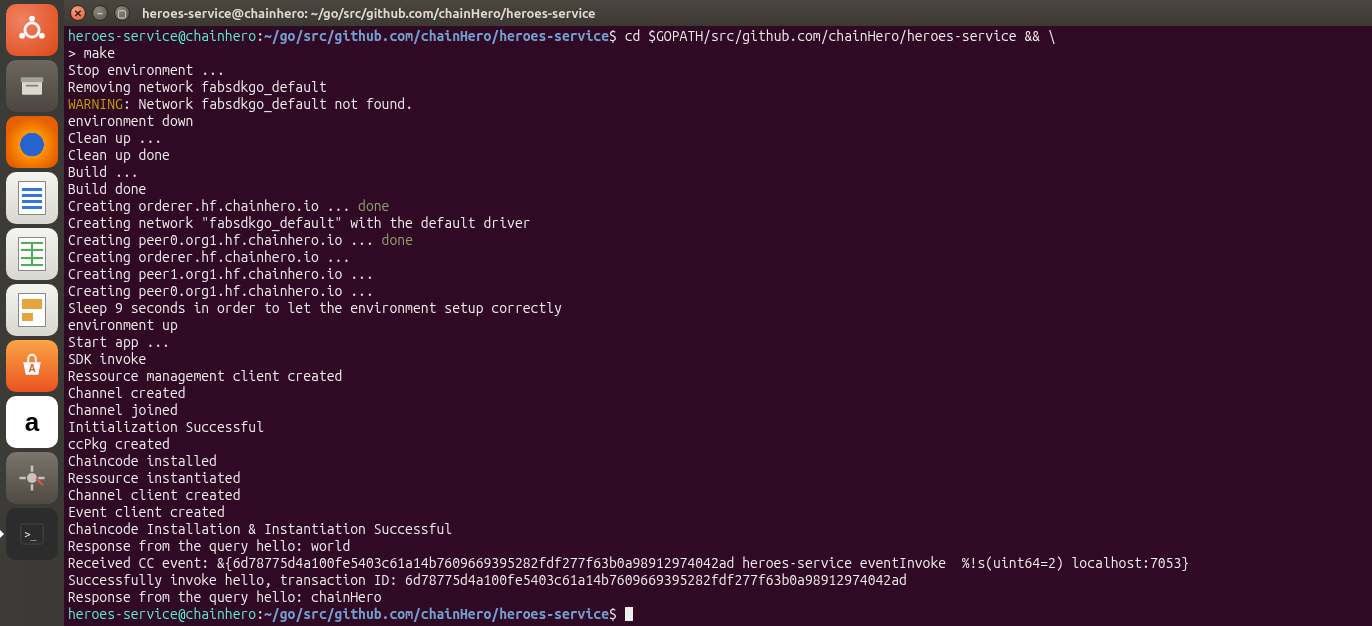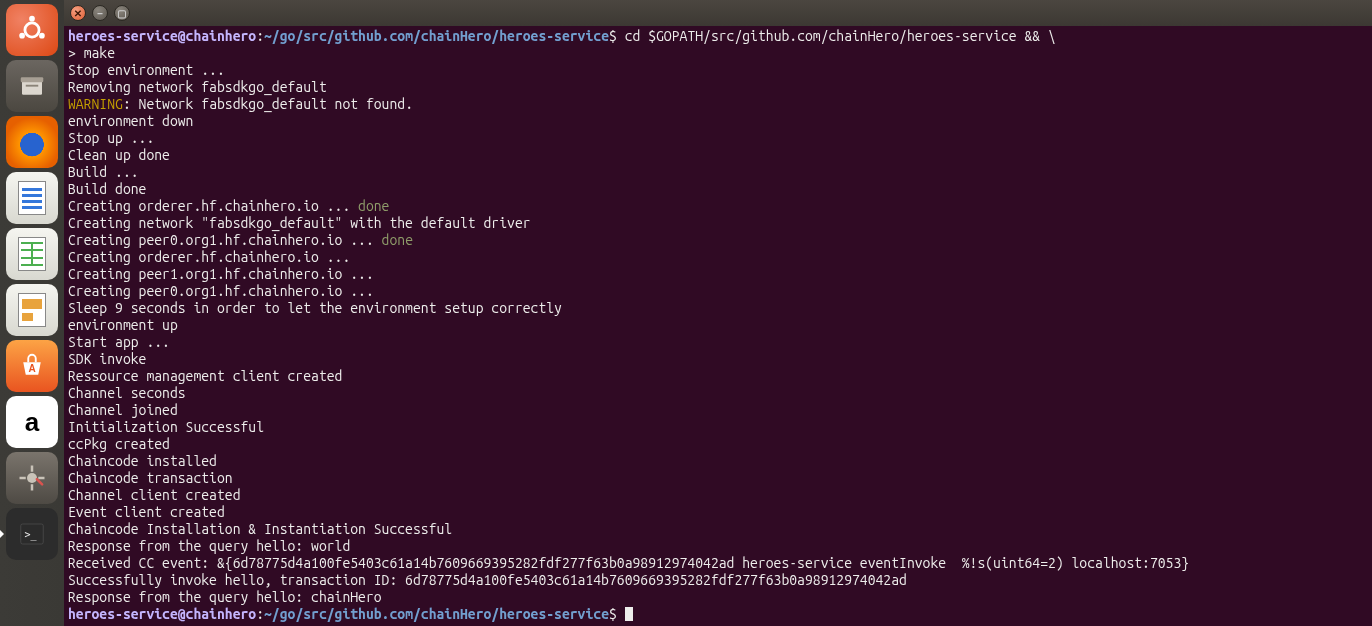--- a/index.html
+++ b/index.html
@@ -99,21 +99,21 @@
     flex:1;
     background:#300a24;
     color:#eeeeec;
     padding: 2px 4px;
     font-family: "Ubuntu Mono","DejaVu Sans Mono", monospace;
     font-size: 14px;
     line-height: 17px;
     white-space: pre;
     overflow:hidden;
   }
-  .c-green  { color:#c4b5fd; font-weight:bold;}
+  .c-green  { color:#5eead4; font-weight:normal;}
   .c-blue   { color:#729fcf; font-weight:bold;}
   .c-white  { color:#eeeeec; }
   .c-yellow { color:#c4a000; }
   .c-olive  { color:#8f9d6a;margin-top:11px; }
   .cursor {
     display:inline-block; width:8px; height:14px; background:#eeeeec;
     vertical-align: -2px;
   }
 </style>
 </head>
@@ -191,49 +191,50 @@
         </svg>
     </span>
   </div>
 </div>
 
 <div class="window-area">
   <div class="titlebar">
     <span class="win-btn close">✕</span>
     <span class="win-btn">–</span>
     <span class="win-btn">▢</span>
+    <span class="title-text">heroes-service@chainhero: ~/go/src/github.com/chainHero/heroes-service</span>
   </div>
 
   <div class="terminal"><span class="c-green">heroes-service@chainhero</span><span class="c-white">:</span><span class="c-blue">~/go/src/github.com/chainHero/heroes-service</span><span class="c-white">$</span><span class="c-white"> cd $GOPATH/src/github.com/chainHero/heroes-service &amp;&amp; \</span>
 <span class="c-white">&gt; make</span>
 <span class="c-white">Stop environment ...</span>
 <span class="c-white">Removing network fabsdkgo_default</span>
 <span class="c-yellow">WARNING</span><span class="c-white">: Network fabsdkgo_default not found.</span>
 <span class="c-white">environment down</span>
-<span class="c-white">Stop up ...</span>
+<span class="c-white">Clean up ...</span>
 <span class="c-white">Clean up done</span>
 <span class="c-white">Build ...</span>
 <span class="c-white">Build done</span>
 <span class="c-white">Creating orderer.hf.chainhero.io ... </span><span class="c-olive">done</span>
 <span class="c-white">Creating network "fabsdkgo_default" with the default driver</span>
 <span class="c-white">Creating peer0.org1.hf.chainhero.io ... </span><span class="c-olive">done</span>
 <span class="c-white">Creating orderer.hf.chainhero.io ...</span>
 <span class="c-white">Creating peer1.org1.hf.chainhero.io ...</span>
 <span class="c-white">Creating peer0.org1.hf.chainhero.io ...</span>
 <span class="c-white">Sleep 9 seconds in order to let the environment setup correctly</span>
 <span class="c-white">environment up</span>
 <span class="c-white">Start app ...</span>
 <span class="c-white">SDK invoke</span>
 <span class="c-white">Ressource management client created</span>
-<span class="c-white">Channel seconds</span>
+<span class="c-white">Channel created</span>
 <span class="c-white">Channel joined</span>
 <span class="c-white">Initialization Successful</span>
 <span class="c-white">ccPkg created</span>
 <span class="c-white">Chaincode installed</span>
-<span class="c-white">Chaincode transaction</span>
+<span class="c-white">Ressource instantiated</span>
 <span class="c-white">Channel client created</span>
 <span class="c-white">Event client created</span>
 <span class="c-white">Chaincode Installation &amp; Instantiation Successful</span>
 <span class="c-white">Response from the query hello: world</span>
 <span class="c-white">Received CC event: &amp;{6d78775d4a100fe5403c61a14b7609669395282fdf277f63b0a98912974042ad heroes-service eventInvoke  %!s(uint64=2) localhost:7053}</span>
 <span class="c-white">Successfully invoke hello, transaction ID: 6d78775d4a100fe5403c61a14b7609669395282fdf277f63b0a98912974042ad</span>
 <span class="c-white">Response from the query hello: chainHero</span>
 <span class="c-green">heroes-service@chainhero</span><span class="c-white">:</span><span class="c-blue">~/go/src/github.com/chainHero/heroes-service</span><span class="c-white">$ </span><span class="cursor"></span></div>
 </div>
 

